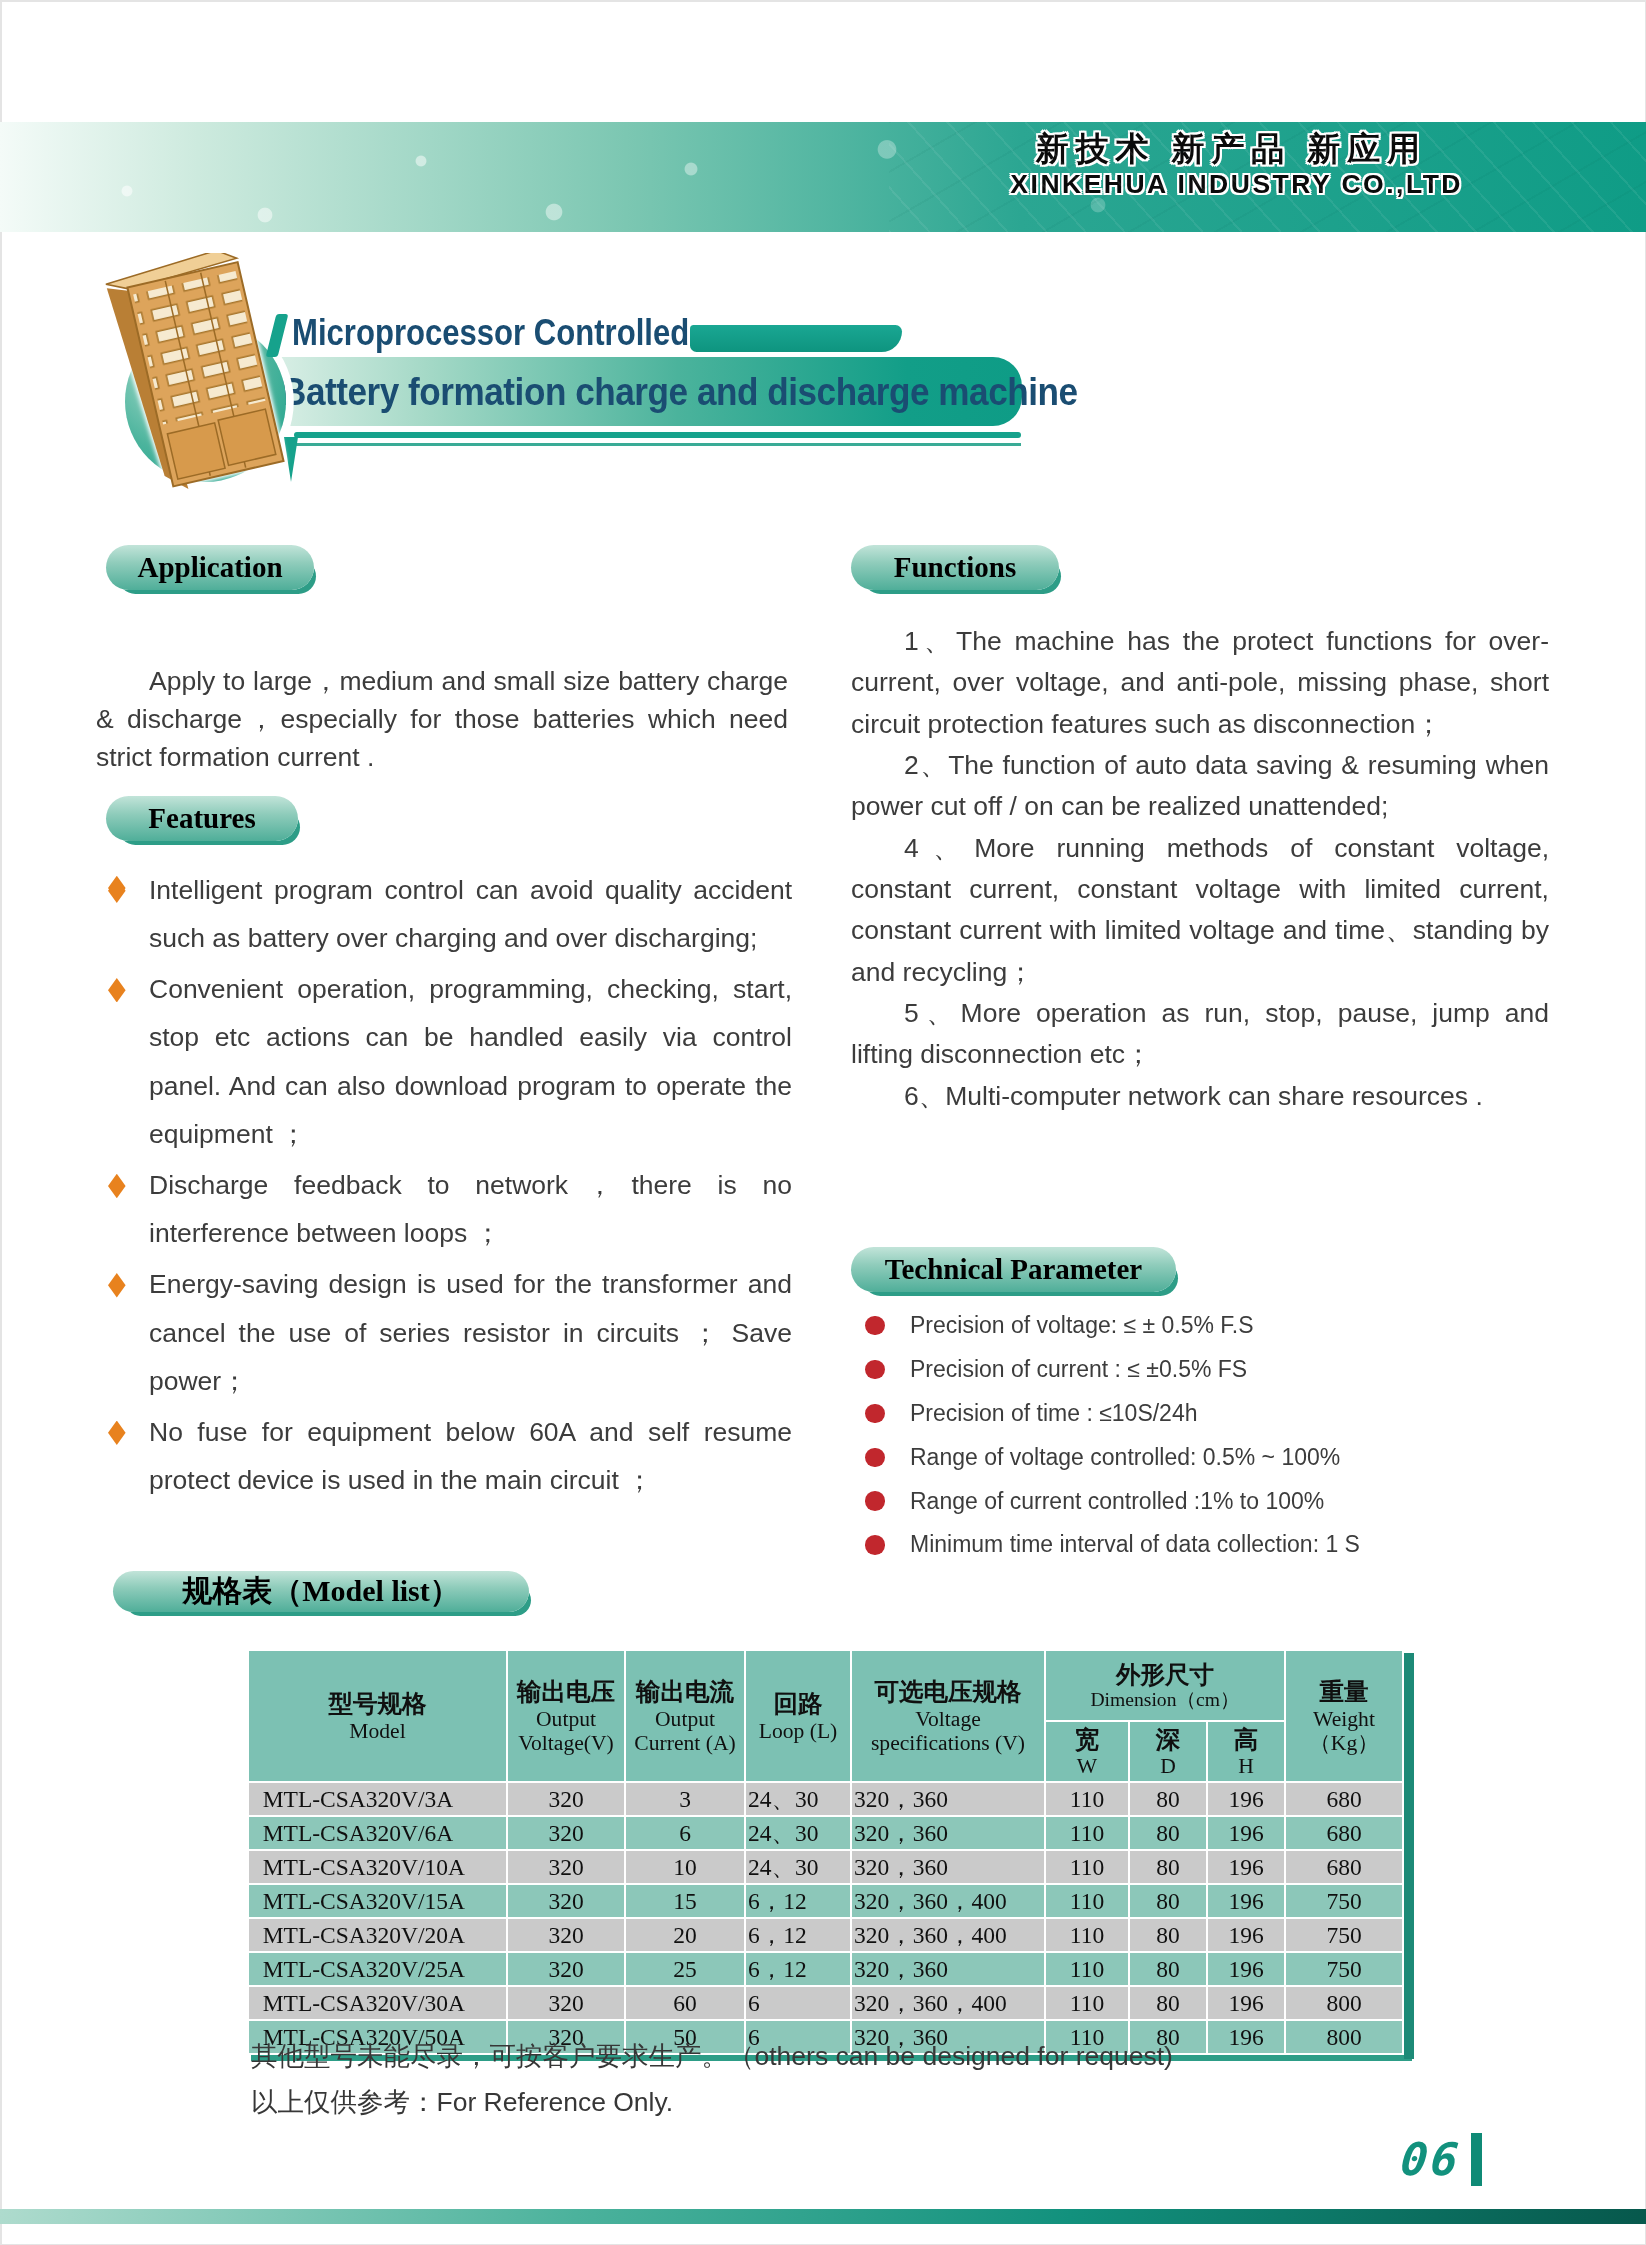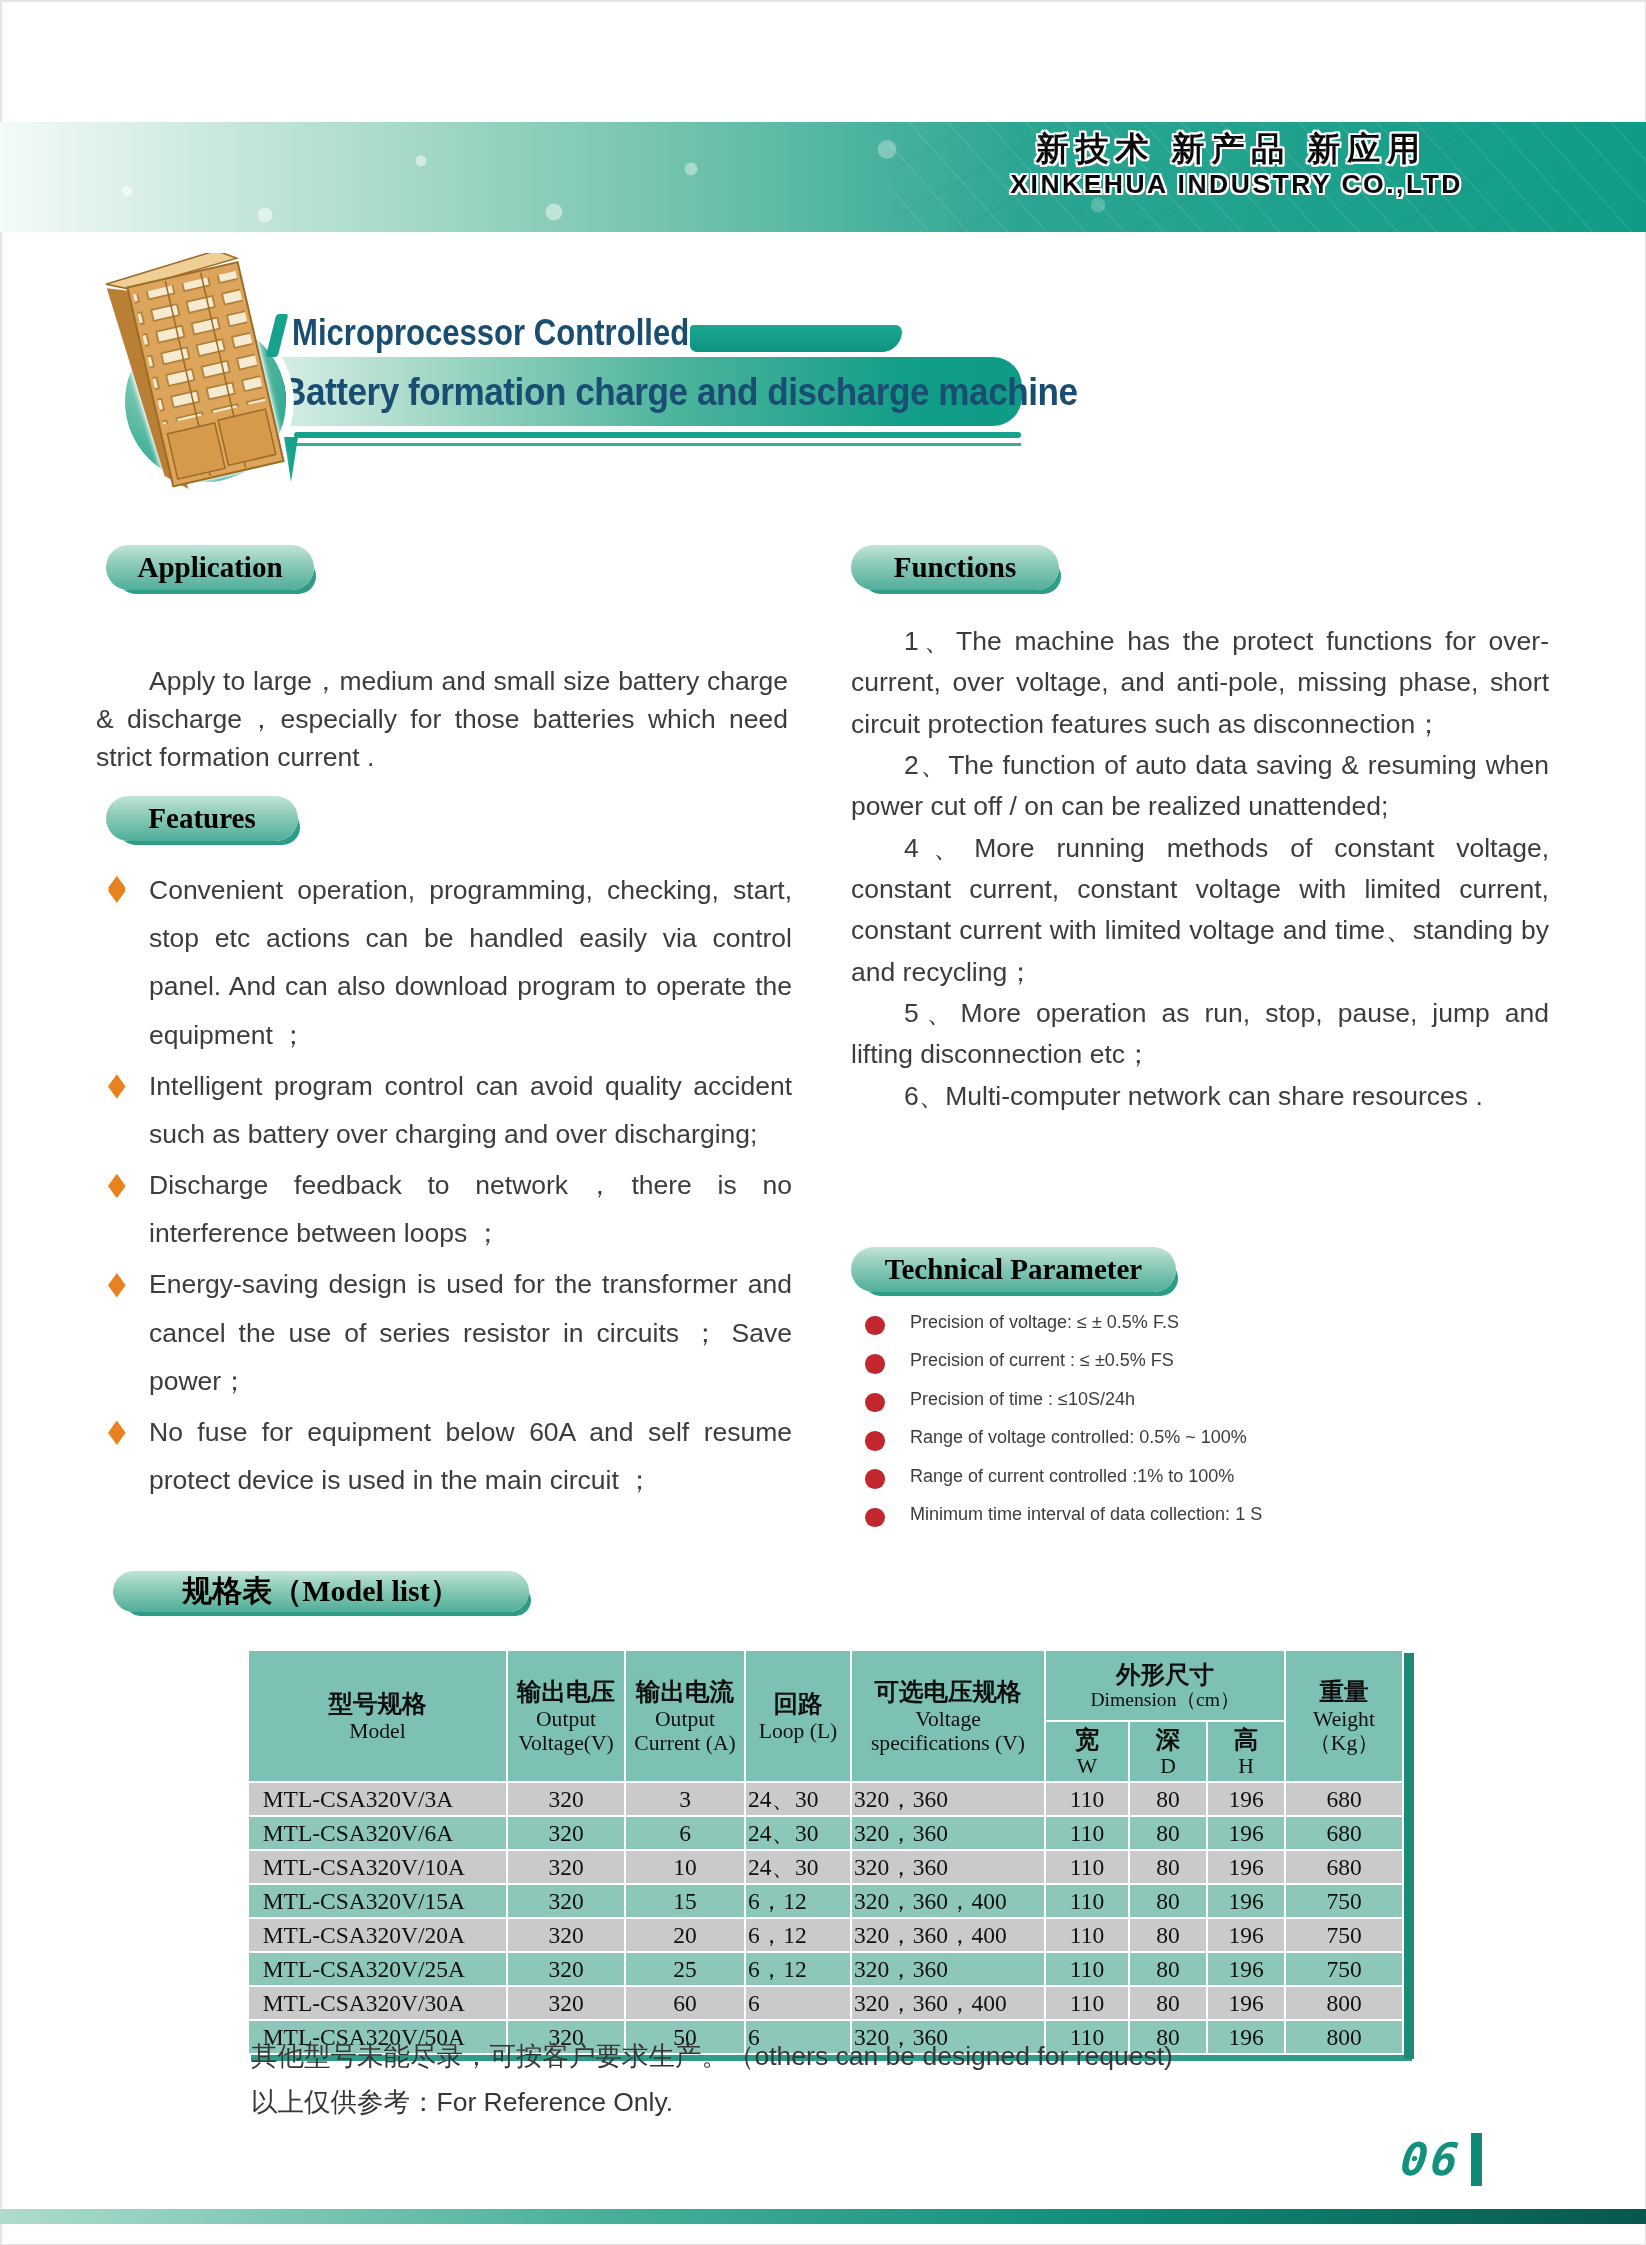--- a/index.html
+++ b/index.html
@@ -63,21 +63,21 @@
   .app-body{position:absolute;left:96px;top:635px;width:692px;font-size:26.5px;line-height:1.45;
         color:#3c3c3c;text-align:justify;text-indent:2em;}
   .features{position:absolute;left:106px;top:863px;width:686px;}
   .feat-item{position:relative;padding-left:43px;font-size:26.5px;line-height:1.82;color:#3c3c3c;
         text-align:justify;margin-bottom:2.9px;}
   .feat-item .bullet{position:absolute;left:2px;top:12.7px;width:17.6px;height:24.5px;background:#e8821e;
         clip-path:polygon(50% 0,100% 50%,50% 100%,0 50%);}
   .functions{position:absolute;left:851px;top:621px;width:698px;}
   .fn-item{font-size:26.5px;line-height:1.56;color:#3c3c3c;text-align:justify;text-indent:2em;margin:0;}
   .tech{position:absolute;left:863px;top:1313px;width:686px;}
-  .tech-item{position:relative;padding-left:47px;font-size:18px;line-height:1.1;color:#3c3c3c;margin-bottom:18.6px;}
+  .tech-item{position:relative;padding-left:47px;font-size:23px;line-height:1.1;color:#3c3c3c;margin-bottom:18.6px;}
   .tech-item .bullet{position:absolute;left:2px;top:2.9px;width:19.6px;height:19.6px;border-radius:50%;background:#c1272d;}
 
   
   .table-wrap{position:absolute;left:247px;top:1649px;}
   .table-wrap::after{content:"";position:absolute;top:3.9px;right:-9.8px;width:9.8px;height:100%;background:#1d8a77;}
   .table-wrap::before{content:"";position:absolute;left:3.9px;bottom:-5.9px;width:calc(100% + 3.9px);height:5.9px;background:#2d9d87;}
   table.models{border-collapse:separate;border-spacing:2.9px;}
   .models th{background:#7cc1b3;vertical-align:middle;text-align:center;padding:2.9px 2px;}
   .models th .cn{font-family:"Liberation Sans",sans-serif;font-weight:700;font-size:24.5px;color:#101010;line-height:1.2;}
   .models th .en{font-family:"Liberation Serif",serif;font-weight:400;font-size:21.6px;color:#101010;line-height:1.12;}
@@ -142,22 +142,22 @@
   <div class="pill" id="pill-app">Application</div>
   <div class="pill" id="pill-feat">Features</div>
   <div class="pill" id="pill-func">Functions</div>
   <div class="pill" id="pill-tech">Technical Parameter</div>
   <div class="pill" id="pill-model">规格表（Model list）</div>
 
   <p class="app-body">Apply to large，medium and small size battery charge &amp; discharge，especially for those batteries which need strict formation current .</p>
 
   <div class="features">
       <div class="feat-item"><span class="bullet"></span></div>
+      <div class="feat-item"><span class="bullet"></span><span>Intelligent program control can avoid quality accident such as battery over charging and over discharging;</span></div>
       <div class="feat-item"><span class="bullet"></span><span>Convenient operation, programming, checking, start, stop etc actions can be handled easily via control panel. And can also download program to operate the equipment ；</span></div>
-      <div class="feat-item"><span class="bullet"></span><span>Intelligent program control can avoid quality accident such as battery over charging and over discharging;</span></div>
       <div class="feat-item"><span class="bullet"></span><span>Discharge feedback to network，there is no interference between loops ；</span></div>
       <div class="feat-item"><span class="bullet"></span><span>Energy-saving design is used for the transformer and cancel the use of series resistor in circuits ； Save power；</span></div>
       <div class="feat-item"><span class="bullet"></span><span>No fuse for equipment below 60A and self resume protect device is used in the main circuit ；</span></div>
     </div>
 
   <div class="functions">
       <p class="fn-item">1、The machine has the protect functions for over-current, over voltage, and anti-pole, missing phase, short circuit protection features such as disconnection；</p>
       <p class="fn-item">2、The function of auto data saving &amp; resuming when power cut off / on can be realized unattended;</p>
       <p class="fn-item">4、More running methods of constant voltage, constant current, constant voltage with limited current, constant current with limited voltage and time、standing by and recycling；</p>
       <p class="fn-item">5、More operation as run, stop, pause, jump and lifting disconnection etc；</p>

